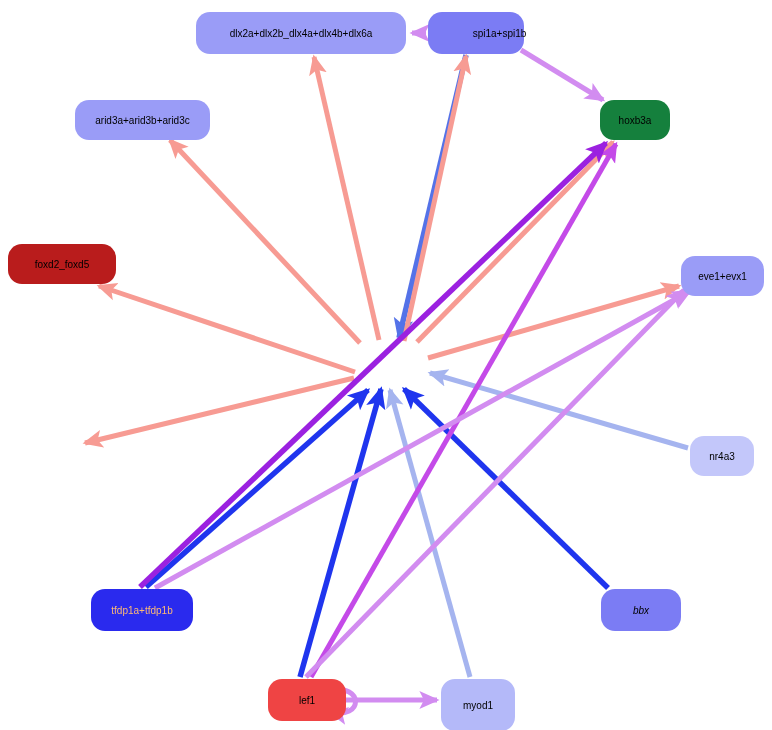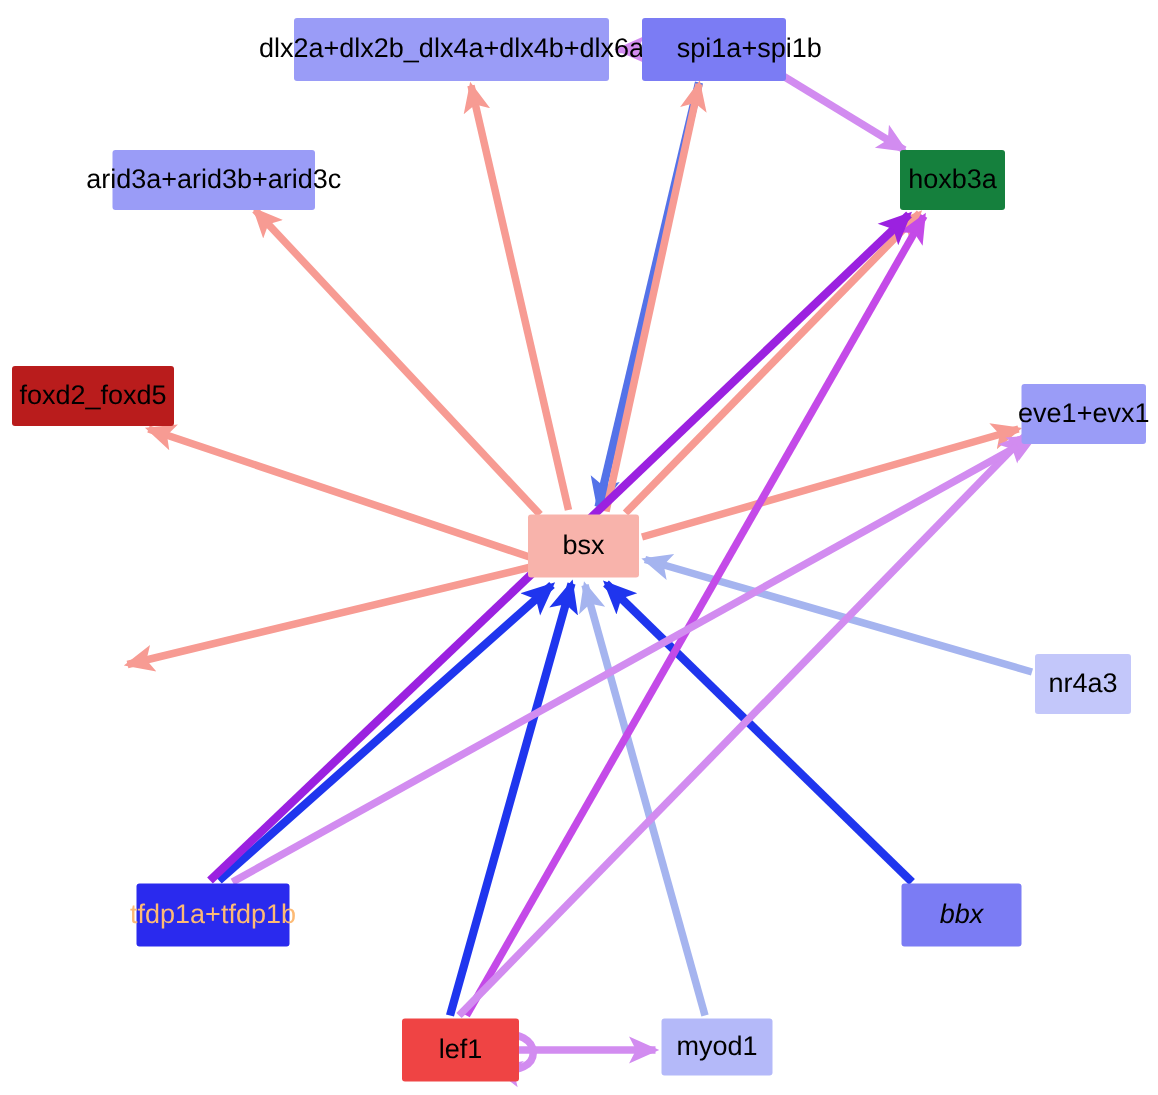--- a/index.html
+++ b/index.html
@@ -25,26 +25,26 @@
   #node-layer {
     position: absolute;
     left: 0;
     top: 0;
     width: 772px;
     height: 730px;
   }
   .node {
     position: absolute;
     box-sizing: border-box;
-    border-radius: 2px;
+    border-radius: 14px;
     display: flex;
     align-items: center;
     justify-content: center;
     text-align: center;
-    font-size: 18px;
+    font-size: 10px;
     line-height: 1.1;
     color: #000000;
     white-space: nowrap;
     user-select: none;
   }
   .node.dark-text-light {
     color: #000000;
   }
   .node.light-text {
     color: #fdba74;
@@ -112,32 +112,29 @@
       </div>
       <div class="node dark-text-light" style="left: 600px; top: 100px; width: 70px; height: 40px; background: #15803d;">
         <span>hoxb3a</span>
       </div>
       <div class="node dark-text-light" style="left: 8px; top: 244px; width: 108px; height: 40px; background: #b91c1c;">
         <span>foxd2_foxd5</span>
       </div>
       <div class="node dark-text-light" style="left: 681px; top: 256px; width: 83px; height: 40px; background: rgb(154, 156, 247);">
         <span>eve1+evx1</span>
       </div>
-      <div class="node dark-text-light" style="left: 352px; top: 343px; width: 74px; height: 42px; background: rgb(248, 179, 171);">
-        <span>bsx</span>
-      </div>
       <div class="node dark-text-light" style="left: 690px; top: 436px; width: 64px; height: 40px; background: rgb(195, 199, 250);">
         <span>nr4a3</span>
       </div>
       <div class="node light-text" style="left: 91px; top: 589px; width: 102px; height: 42px; background: rgb(42, 42, 238);">
         <span>tfdp1a+tfdp1b</span>
       </div>
       <div class="node dark-text-light" style="left: 601px; top: 589px; width: 80px; height: 42px; background: rgb(123, 124, 244); font-style: italic;">
         <span>bbx</span>
       </div>
       <div class="node dark-text-light" style="left: 268px; top: 679px; width: 78px; height: 42px; background: #ef4444;">
         <span>lef1</span>
       </div>
-      <div class="node dark-text-light" style="left: 441px; top: 679px; width: 74px; height: 38px; background: rgb(180, 185, 249);">
+      <div class="node dark-text-light" style="left: 441px; top: 679px; width: 74px; height: 52px; background: rgb(180, 185, 249);">
         <span>myod1</span>
       </div>
     </div>
 </div>
 
 </body></html>

